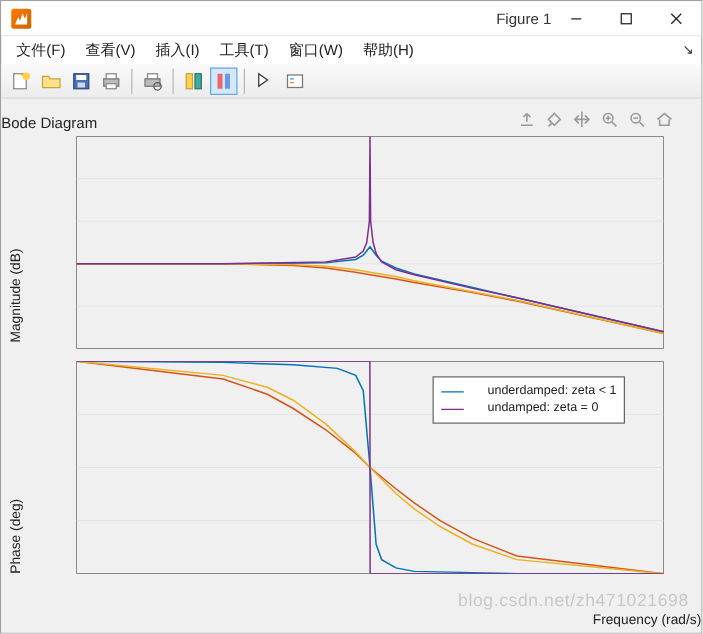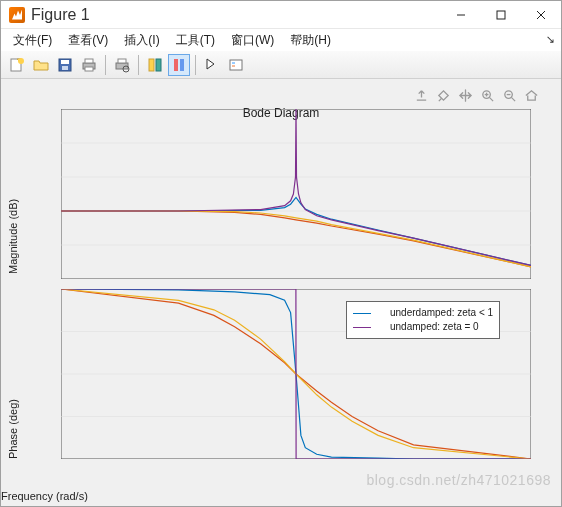--- a/index.html
+++ b/index.html
@@ -31,21 +31,21 @@
     width: 16px; height: 16px;
     margin-right: 6px;
     background: linear-gradient(135deg,#ff7b00,#d06000);
     border-radius: 2px;
     position: relative;
   }
   .titlebar .appicon::after{
     content:""; position:absolute; left:3px; top:3px; width:10px; height:10px;
     background:#fff; clip-path: polygon(0 100%,25% 40%,40% 70%,60% 10%,80% 55%,100% 0,100% 100%);
   }
-  .titlebar .title { font-size: 16px; color: #333; flex:1; }
+  .titlebar .title { font-size: 12px; color: #333; flex:1;text-align:right; }
   .winbtns { display:flex; }
   .winbtn {
     width: 40px; height: 28px;
     display:flex; align-items:center; justify-content:center;
     font-size: 14px; color:#333;
   }
   .winbtn svg { width:10px; height:10px; }
   
   .menubar {
     height: 22px;
@@ -78,22 +78,22 @@
   .tdiv { width:1px; height:20px; background:#b8b8b8; margin:0 4px; }
   .tbtn svg { width:16px; height:16px; }
   
   .figarea {
     flex:1;
     background:#f0f0f0;
     position:relative;
   }
   .chart-title {
     position:absolute;
-    top:27px; left:0; width:100%;
-    text-align:center;
+    top:12px; left:0; width:100%;
+    text-align:left;
     font-size:12px; color:#222;
   }
   .chart-tools {
     position:absolute;
     top:8px; right:22px;
     display:flex; gap:6px;
   }
   .chart-tools .ct {
     width:16px; height:16px;
     display:flex; align-items:center; justify-content:center;
@@ -105,21 +105,21 @@
     left:6px;
     font-size:11px; color:#222;
     transform: rotate(-90deg);
     transform-origin: left top;
   }
   .ylabel.mag { top:195px; }
   .ylabel.phase { top:380px; }
   .xlabel {
     position:absolute;
     bottom:4px; left:0; width:100%;
-    text-align:left; font-size:11px; color:#222;
+    text-align:right; font-size:11px; color:#222;
   }
   svg.plot {
     position:absolute;
   }
   .ticklabel { font-size:10px; fill:#444; font-family:inherit; }
   .axis { stroke:#555; stroke-width:1; fill:none; }
   .series { fill:none; stroke-width:1.2; }
   .legend-box {
     position:absolute;
     background:#fff;

